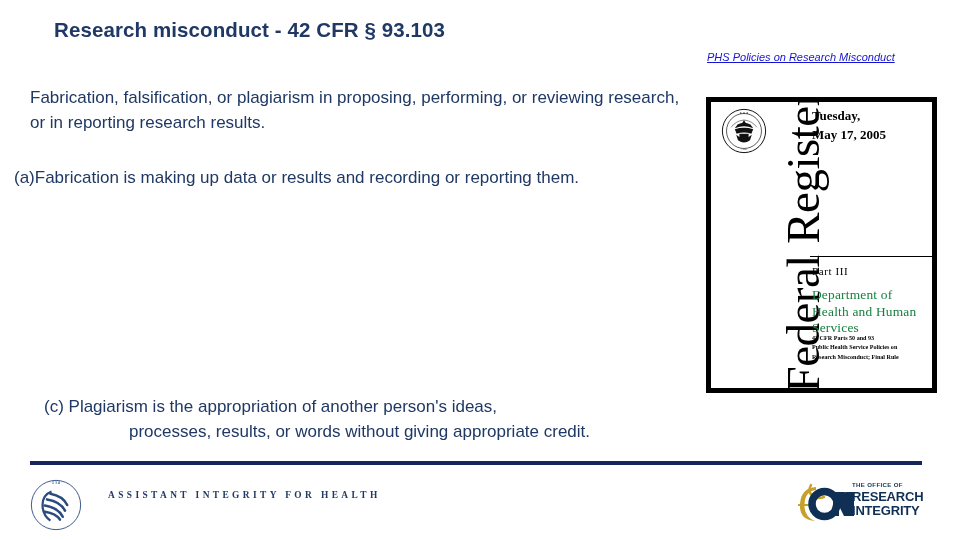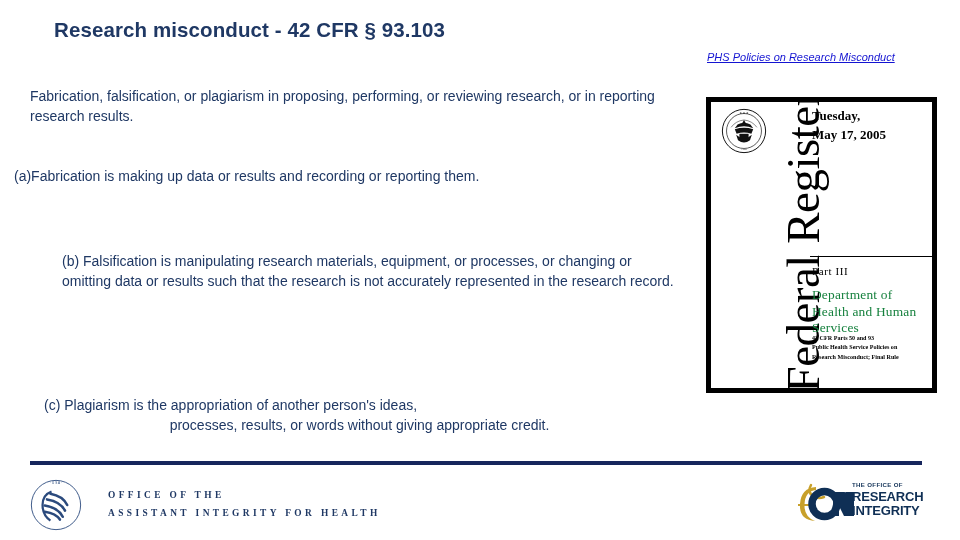--- a/index.html
+++ b/index.html
@@ -30,21 +30,21 @@
     color: #1f3864;
     letter-spacing: 0.1px;
     line-height: 1.2;
     white-space: nowrap;
   }
 
   
   .body-text {
     position: absolute;
     color: #1f3864;
-    font-size: 14px;
+    font-size: 17px;
     line-height: 1.46;
   }
   .para-intro {
     left: 30px;
     top: 86px;
     width: 660px;
   }
   .para-a {
     left: 14px;
     top: 166px;
@@ -236,21 +236,20 @@
 <body>
 
 <div id="slide">
 
   <div class="slide-title">Research misconduct - 42 CFR § 93.103</div>
 
   <div class="body-text para-intro">Fabrication, falsification, or plagiarism in proposing, performing, or reviewing research, or in reporting research results.</div>
 
   <div class="body-text para-a">(a)Fabrication is making up data or results and recording or reporting them.</div>
 
-  <div class="body-text para-b">(b) Falsification is manipulating research materials, equipment, or processes, or changing or omitting data or results such that the research is not accurately represented in the research record.</div>
 
   <div class="body-text para-c">
     <span>(c) Plagiarism is the appropriation of another person's ideas,</span>
     <span class="cont">processes, results, or words without giving appropriate credit.</span>
   </div>
 
   <a class="phs-link" href="#">PHS Policies on Research Misconduct</a>
 
   <div class="fr-image">
     <div class="fr-inner">
@@ -307,21 +306,20 @@
       <path d="M40 30 q22 4 30 20"></path>
       <path d="M34 40 q24 4 32 20"></path>
       <path d="M30 51 q24 4 32 20"></path>
       <path d="M30 62 q20 3 27 14"></path>
     </g>
     <path d="M42 26 q-16 6 -16 24 q0 18 14 28" fill="none" stroke="#2b4a7d" stroke-width="4"></path>
     <text x="50" y="12" font-size="5.6" text-anchor="middle" fill="#2b4a7d" font-family="'Liberation Sans', sans-serif">· U S A ·</text>
   </svg>
 
   <div class="asst-sec">
-    <div>OFFICE OF THE</div>
     <div>ASSISTANT INTEGRITY FOR HEALTH</div>
   </div>
 
   <div class="ori-logo">
     <svg class="ori-mark" viewBox="0 0 120 92">
       <path d="M40 12 q-30 2 -32 34 q-2 32 30 34 q-22 -8 -21 -33 q1 -27 23 -29z" fill="#c8a02a"></path>
       <path d="M30 8 q-8 14 4 22 q10 7 22 2" fill="none" stroke="#c8a02a" stroke-width="5" stroke-linecap="round"></path>
       <line x1="4" y1="48" x2="36" y2="48" stroke="#c8a02a" stroke-width="4"></line>
       <circle cx="57" cy="46" r="25" fill="none" stroke="#0f2f55" stroke-width="15"></circle>
       <path d="M78 22 h18 q16 0 16 13 q0 10 -10 12 l12 23 h-18 l-10 -20 v20 h-16z" fill="#0f2f55"></path>

